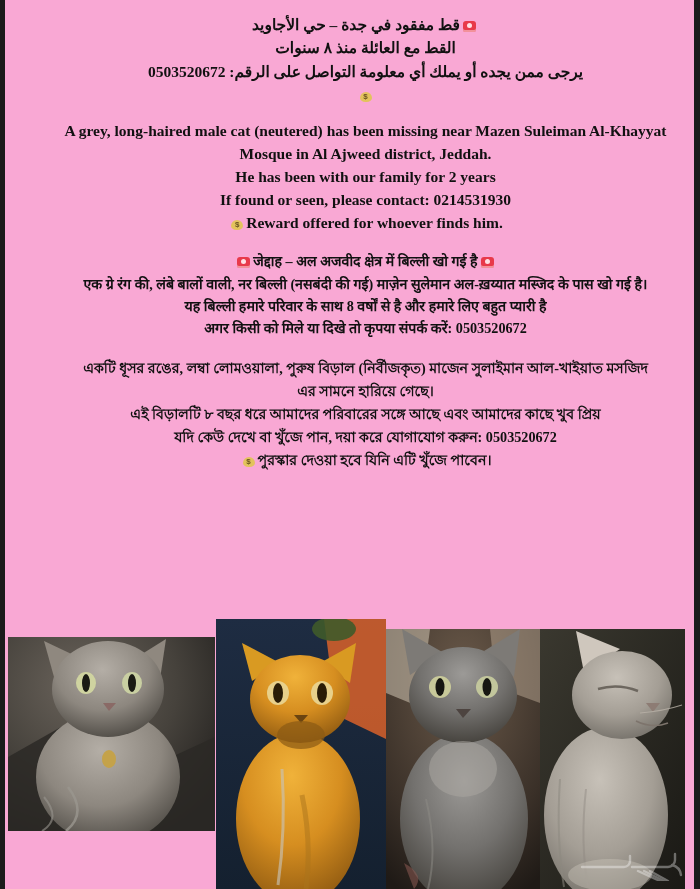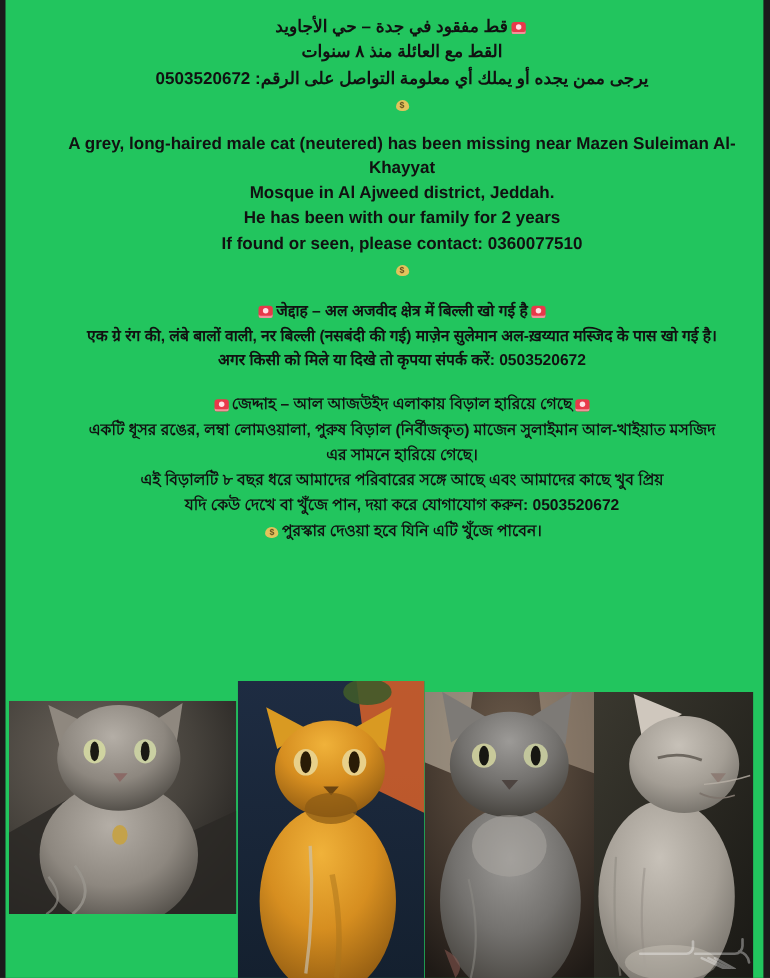--- a/index.html
+++ b/index.html
@@ -4,26 +4,26 @@
 <style>
   html, body {
     margin: 0;
     padding: 0;
     background: #1a1a1a;
   }
   .page {
     position: relative;
     width: 700px;
     height: 889px;
-    background: #22c55e;
+    background: #f9a8d4;
     overflow: hidden;
     box-sizing: border-box;
     border-left: 5px solid #1b1b1b;
     border-right: 6px solid #1b1b1b;
-    font-family: Liberation Sans, sans-serif;
+    font-family: Liberation Serif, serif;
     padding-left: 32px;
   }
   .text-block {
     padding: 0 14px;
     text-align: center;
     color: #111111;
     font-weight: bold;
     line-height: 1.44;
   }
   .ar-block {
@@ -147,38 +147,36 @@
     <div class="line">يرجى ممن يجده أو يملك أي معلومة التواصل على الرقم: 0503520672</div>
     <div class="line">
       <span class="moneybag"></span>
     </div>
   </div>
 
   <div class="text-block en-block">
     <div class="line">A grey, long-haired male cat (neutered) has been missing near Mazen Suleiman Al-Khayyat</div>
     <div class="line">Mosque in Al Ajweed district, Jeddah.</div>
     <div class="line">He has been with our family for 2 years</div>
-    <div class="line">If found or seen, please contact: 0360077510</div>
+    <div class="line">If found or seen, please contact: 0214531930</div>
     <div class="line">
-      <span class="moneybag"></span>
+      <span class="moneybag"></span><span>Reward offered for whoever finds him.</span>
     </div>
   </div>
 
   <div class="text-block hi-block">
     <div class="line heading-line">
       <span class="siren"></span><span>जेद्दाह – अल अजवीद क्षेत्र में बिल्ली खो गई है</span><span class="siren"></span>
     </div>
     <div class="line">एक ग्रे रंग की, लंबे बालों वाली, नर बिल्ली (नसबंदी की गई) माज़ेन सुलेमान अल-ख़य्यात मस्जिद के पास खो गई है।</div>
+    <div class="line">यह बिल्ली हमारे परिवार के साथ 8 वर्षों से है और हमारे लिए बहुत प्यारी है</div>
     <div class="line">अगर किसी को मिले या दिखे तो कृपया संपर्क करें: 0503520672</div>
   </div>
 
   <div class="text-block bn-block">
-    <div class="line heading-line">
-      <span class="siren"></span><span>জেদ্দাহ – আল আজউইদ এলাকায় বিড়াল হারিয়ে গেছে</span><span class="siren"></span>
-    </div>
     <div class="line">একটি ধূসর রঙের, লম্বা লোমওয়ালা, পুরুষ বিড়াল (নির্বীজকৃত) মাজেন সুলাইমান আল-খাইয়াত মসজিদ</div>
     <div class="line">এর সামনে হারিয়ে গেছে।</div>
     <div class="line">এই বিড়ালটি ৮ বছর ধরে আমাদের পরিবারের সঙ্গে আছে এবং আমাদের কাছে খুব প্রিয়</div>
     <div class="line">যদি কেউ দেখে বা খুঁজে পান, দয়া করে যোগাযোগ করুন: 0503520672</div>
     <div class="line">
       <span class="moneybag"></span><span>পুরস্কার দেওয়া হবে যিনি এটি খুঁজে পাবেন।</span>
     </div>
   </div>
 
   <div class="photo-strip">

